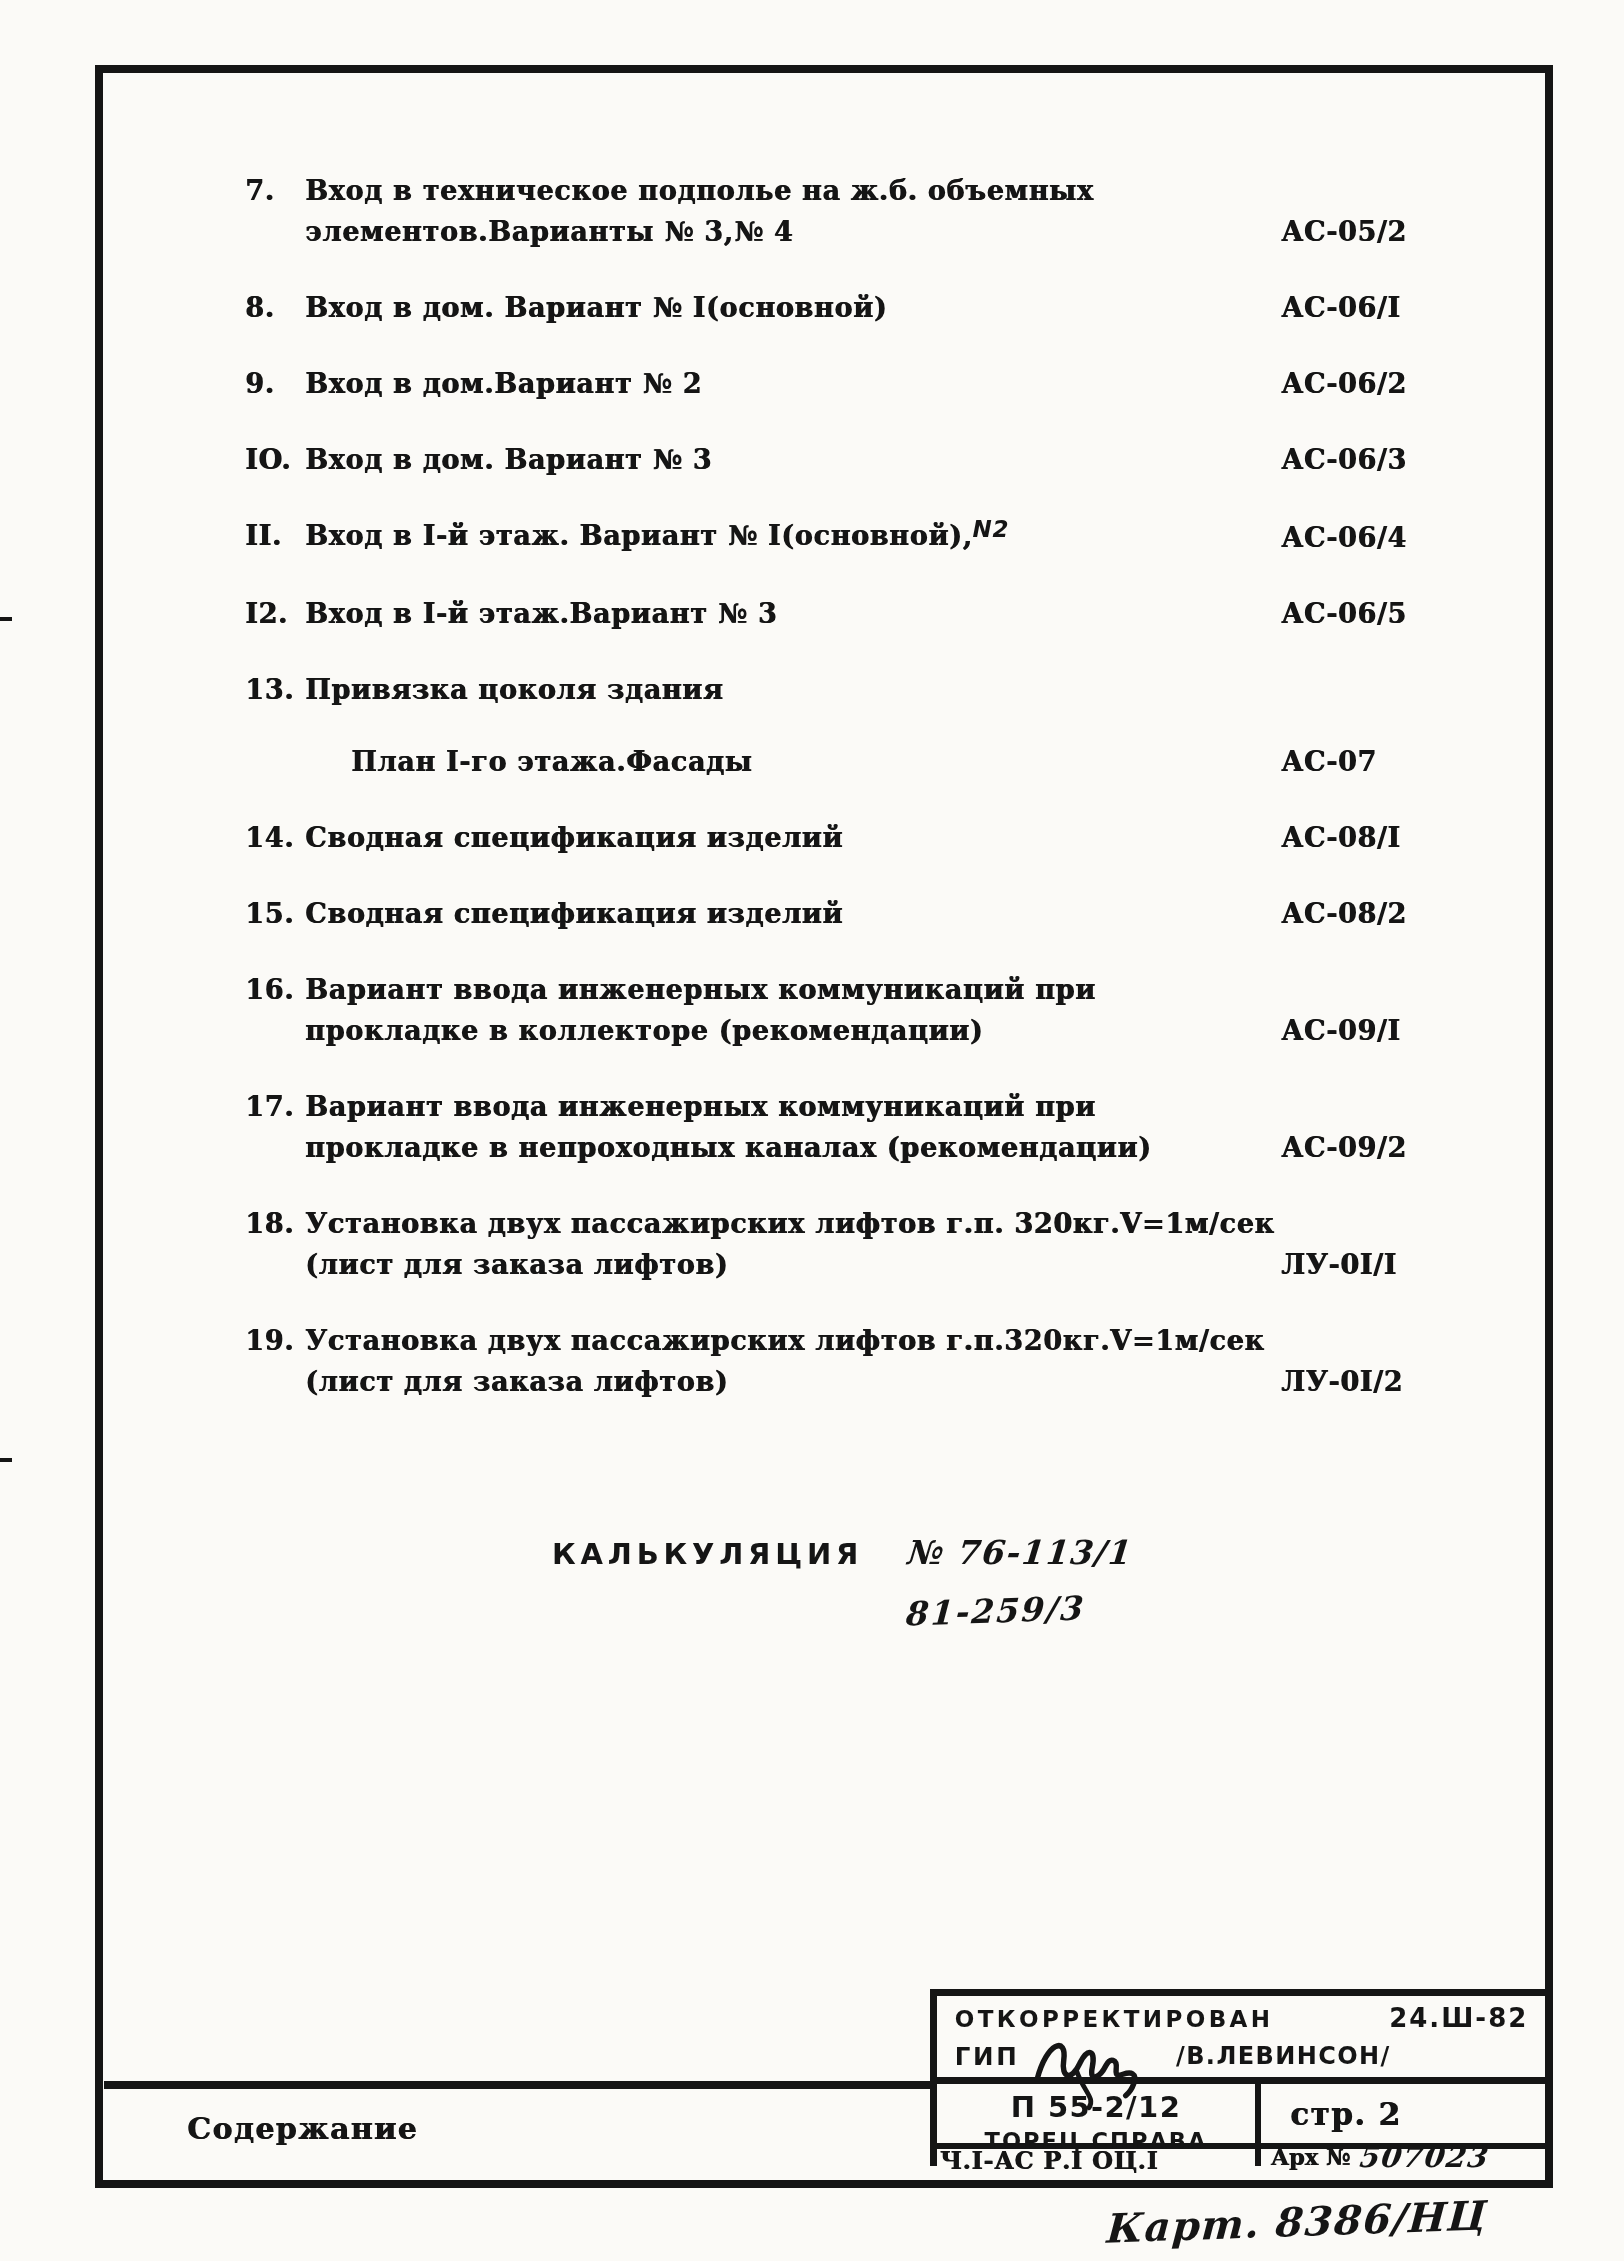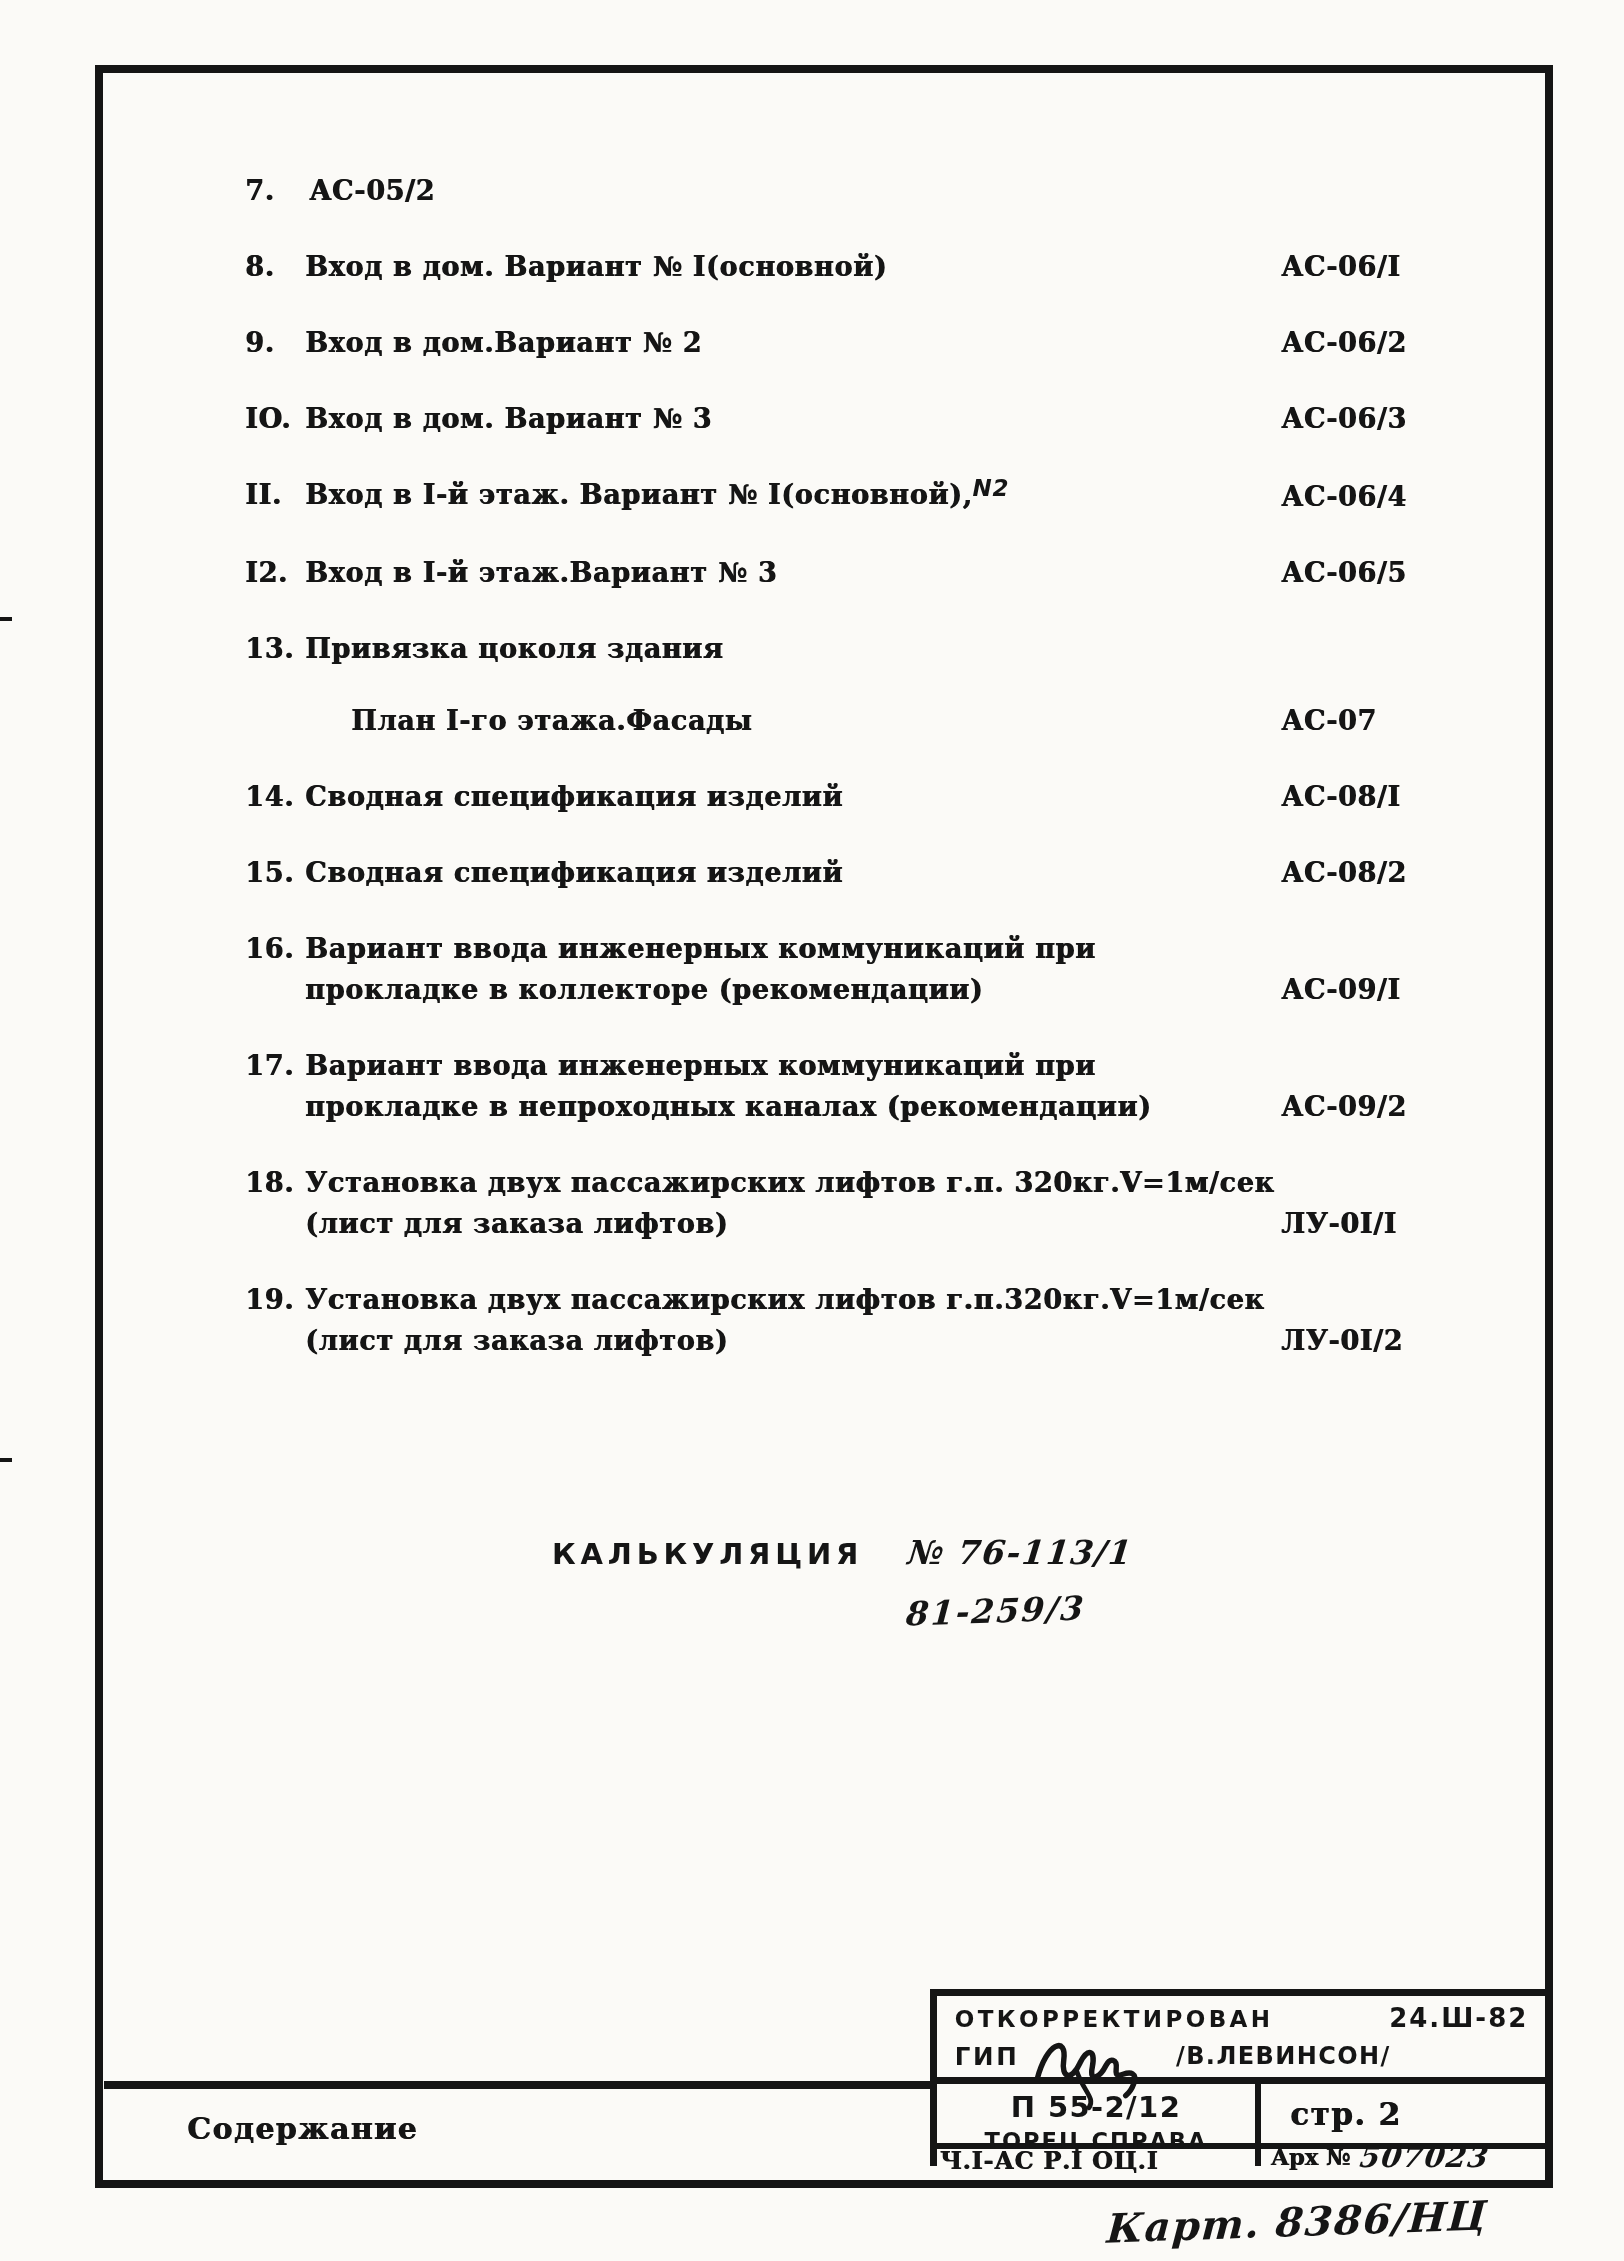--- a/index.html
+++ b/index.html
@@ -127,20 +127,24 @@
 <div class="page" style="--bg: #fbfaf7; --ink: #151515;">
 
   <div class="edge-tick tick-1"></div>
   <div class="edge-tick tick-2"></div>
 
   <div class="frame"></div>
 
   <div class="toc">
       <div class="toc-row">
         <span class="num">7.</span>
+        <div class="lines">
+          <div class="line">Вход в техническое подполье на ж.б. объемных</div>
+          <div class="line">элементов.Варианты № 3,№ 4</div>
+        </div>
         <span class="code">АС-05/2</span>
       </div>
       <div class="toc-row">
         <span class="num">8.</span>
         <div class="lines">
           <div class="line">Вход в дом. Вариант № I(основной)</div>
         </div>
         <span class="code">АС-06/I</span>
       </div>
       <div class="toc-row">

